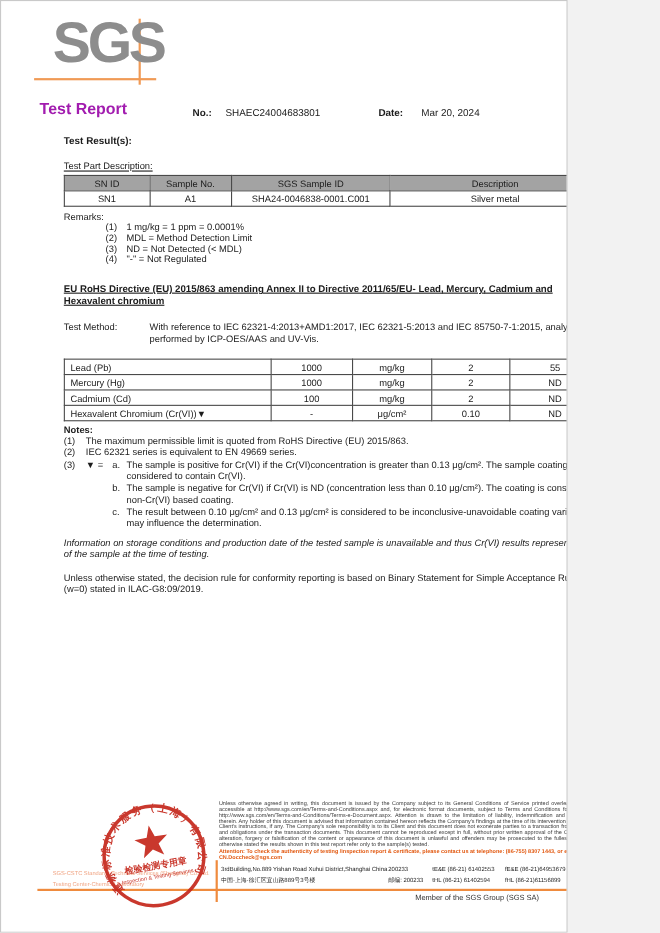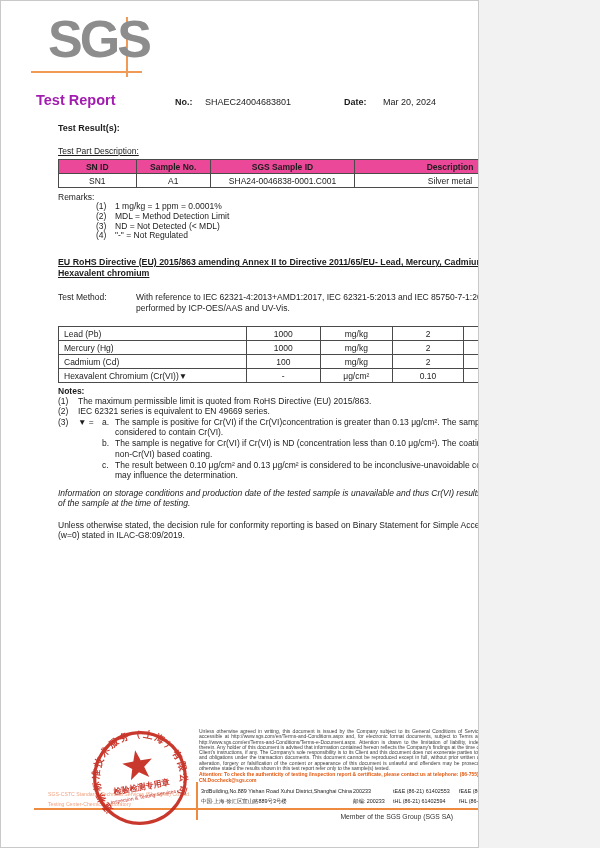--- a/index.html
+++ b/index.html
@@ -1,16 +1,16 @@
 <!DOCTYPE html>
 <html><head>
 <meta charset="utf-8">
 <style>
   html,body{margin:0;padding:0;background:#f2f2f2;}
-  .page{position:relative;width:479px;height:848px;background:#ffffff;border:1px solid #c9c9c9;
+  .page{position:relative;width:516px;height:848px;background:#ffffff;border:1px solid #c9c9c9;
         box-sizing:border-box;font-family:"Liberation Sans","DejaVu Sans",sans-serif;color:#1c1c1c;overflow:hidden;}
 
   
   .logo{position:absolute;top:12px;left:30px;width:115px;height:66px;}
   .logo-text{position:absolute;left:17px;top:-4px;font-size:52px;font-weight:bold;color:#8d8d8d;
              letter-spacing:-3px;line-height:60px;}
   .logo-hline{position:absolute;left:0;top:58px;width:111px;height:2px;background:#f09a55;}
   .logo-vline{position:absolute;left:95px;top:4px;width:2px;height:60px;background:#f09a55;}
 
   
@@ -22,21 +22,21 @@
   .tr-date-value{position:absolute;left:347px;top:5px;font-size:9px;}
   .tr-page{position:absolute;right:8px;top:5px;font-size:9px;}
 
   
   .content{position:absolute;top:122px;left:57px;width:488px;font-size:8.5px;line-height:10px;color:#1c1c1c;}
   .h-results{font-weight:bold;font-size:9px;margin:0 0 13px 0;}
   .h-partdesc{text-decoration:underline;margin-bottom:3px;}
   table.rep{width:100%;border-collapse:collapse;font-size:8.5px;table-layout:fixed;}
   table.rep th,table.rep td{border:1px solid #4a4a4a;text-align:center;height:13px;padding:0 3px;
        overflow:hidden;white-space:nowrap;}
-  table.rep th{background:#ec4899;font-weight:bold;border-bottom-width:1.5px;}
+  table.rep th{background:#a3a3a3;font-weight:normal;border-bottom-width:1.5px;}
   .t1 .c0{width:15.4%}.t1 .c1{width:14.7%}.t1 .c2{width:29.9%}.t1 .c3{width:40%}
   .t2 .c0{width:39.6%;text-align:left;padding-left:5px;}
   .t2 .c1{width:15%}.t2 .c2{width:14.4%}.t2 .c3{width:14.4%}.t2 .c4{width:16.6%}
   .remarks-h{margin-top:4px;}
   .remark-item{display:flex;margin-left:38px;line-height:9.8px;}
   .remark-num{width:19px;flex:none;}
   .directive{font-weight:bold;text-decoration:underline;margin-top:16px;font-size:8.8px;line-height:10.5px;}
   .method-row{display:flex;margin-top:14px;}
   .method-label{width:78px;flex:none;}
   .method-text{flex:1;line-height:10.5px;}

